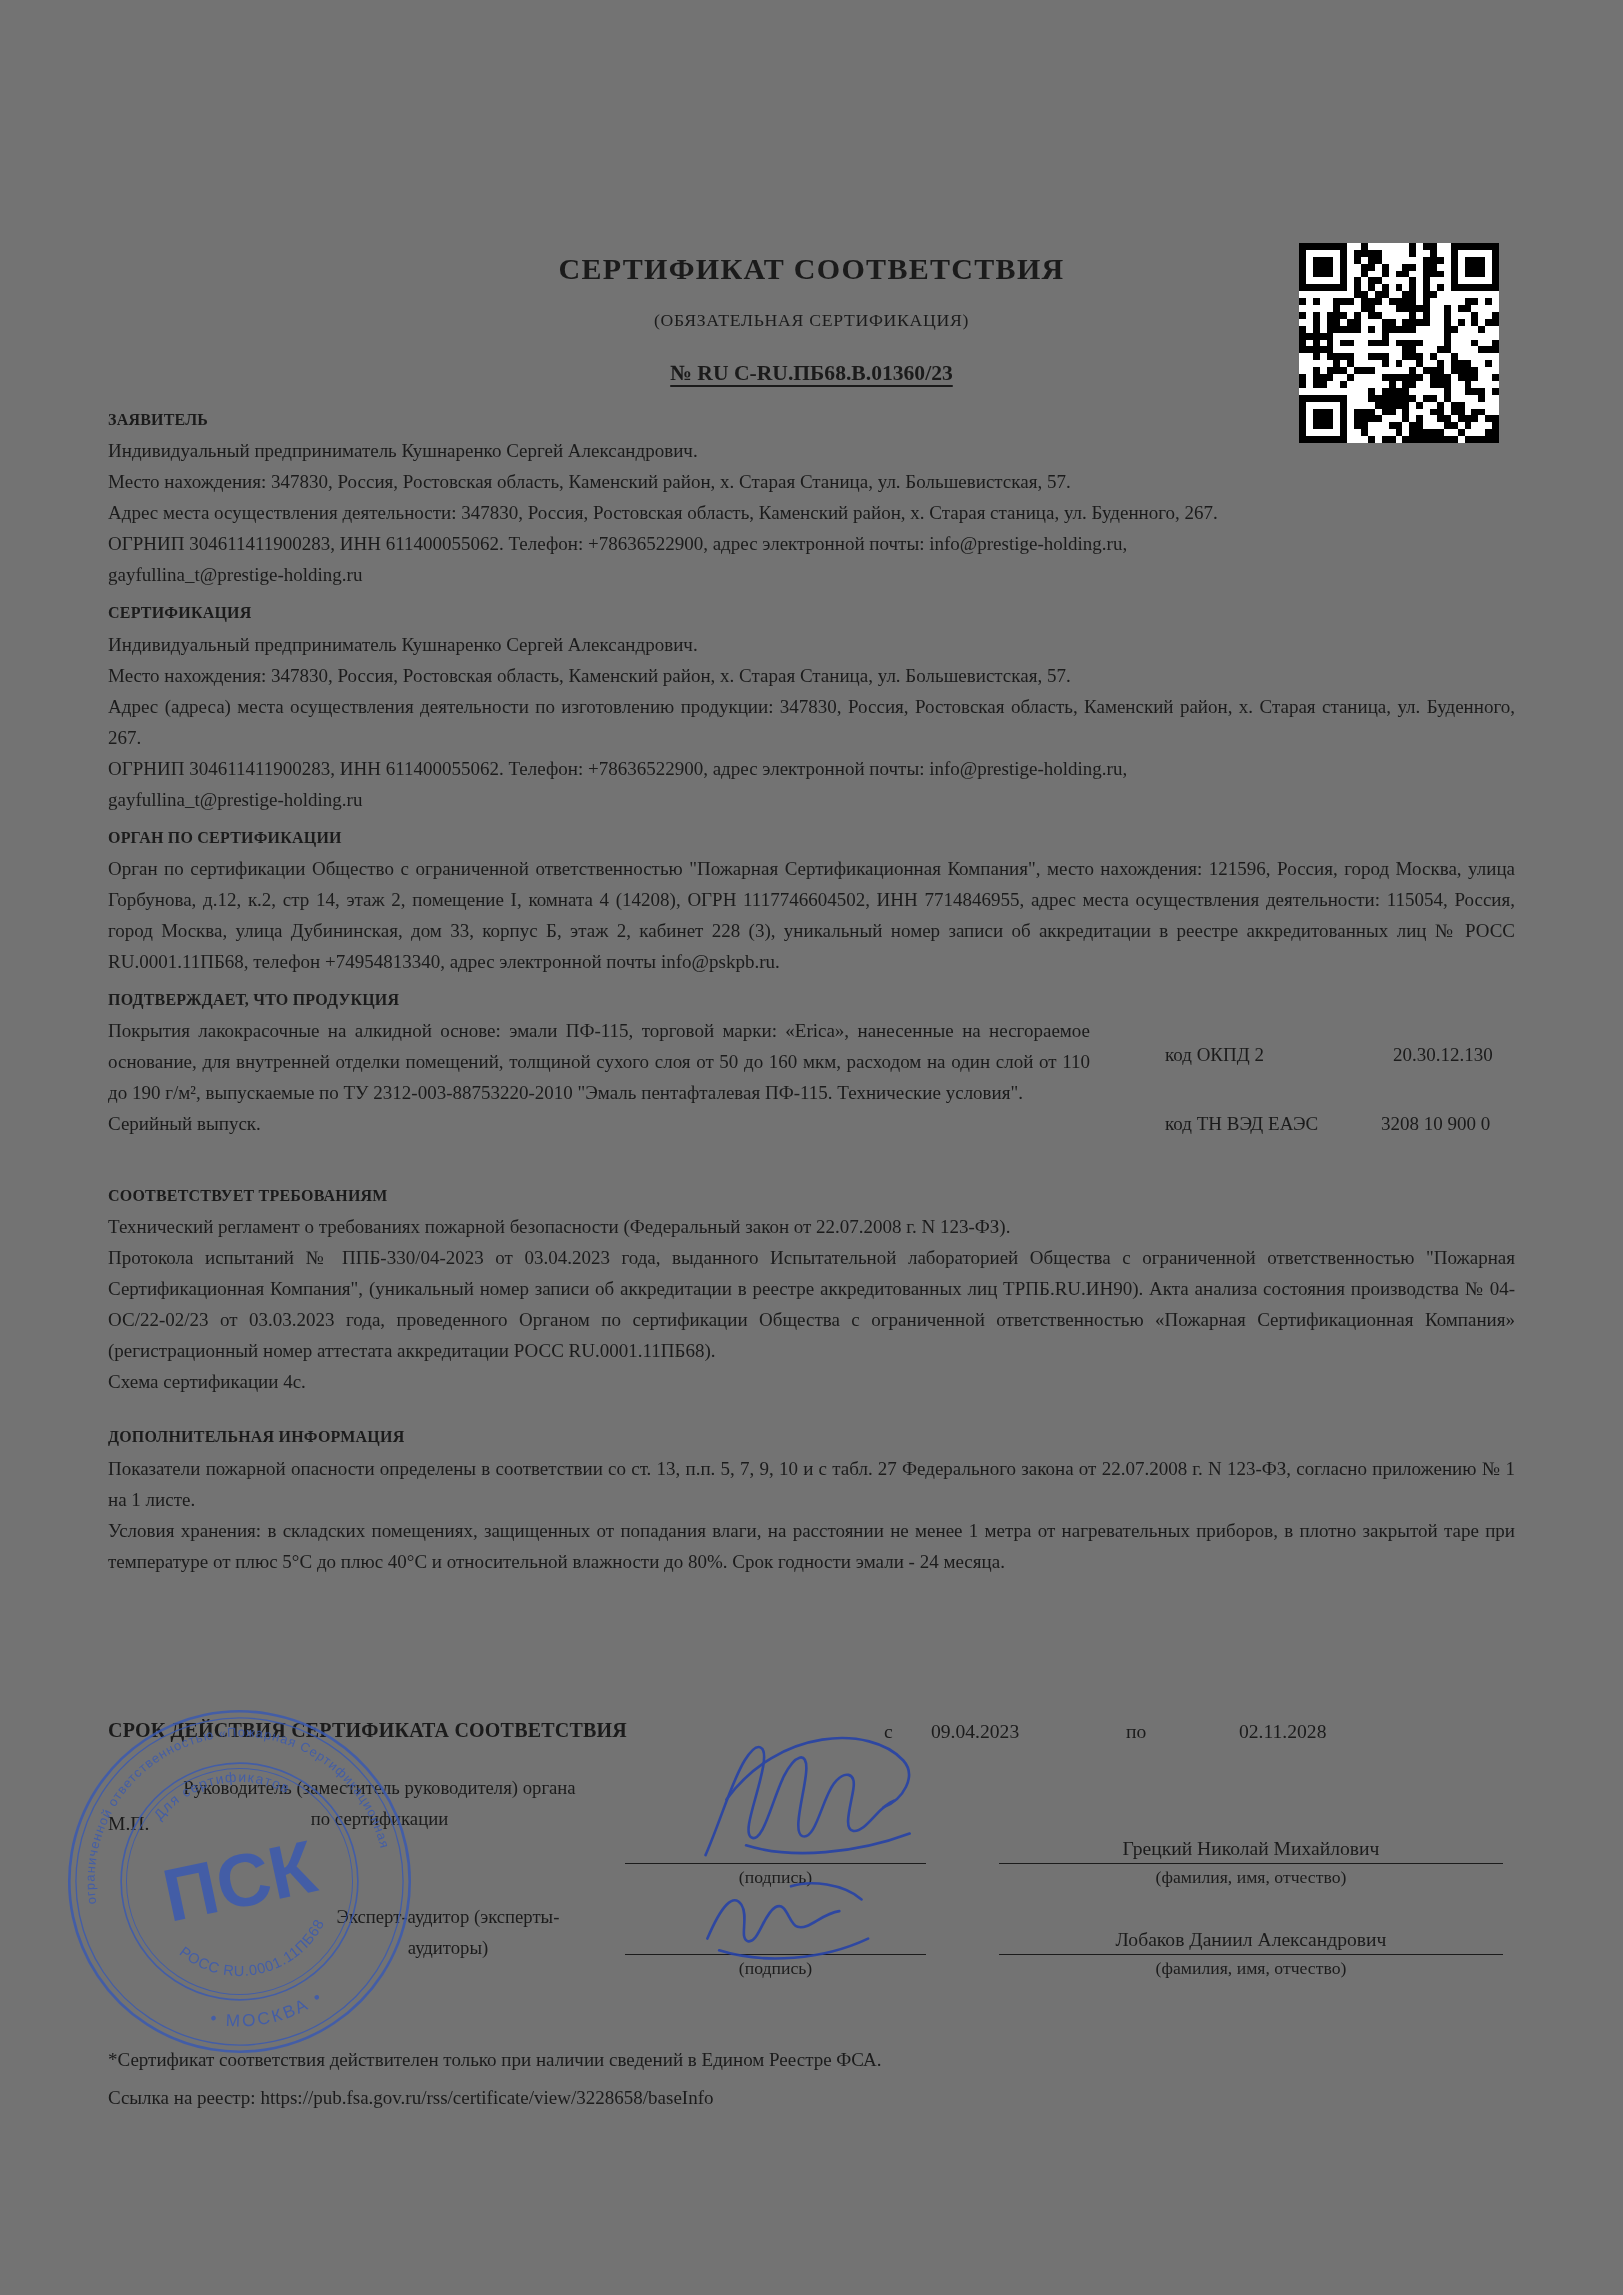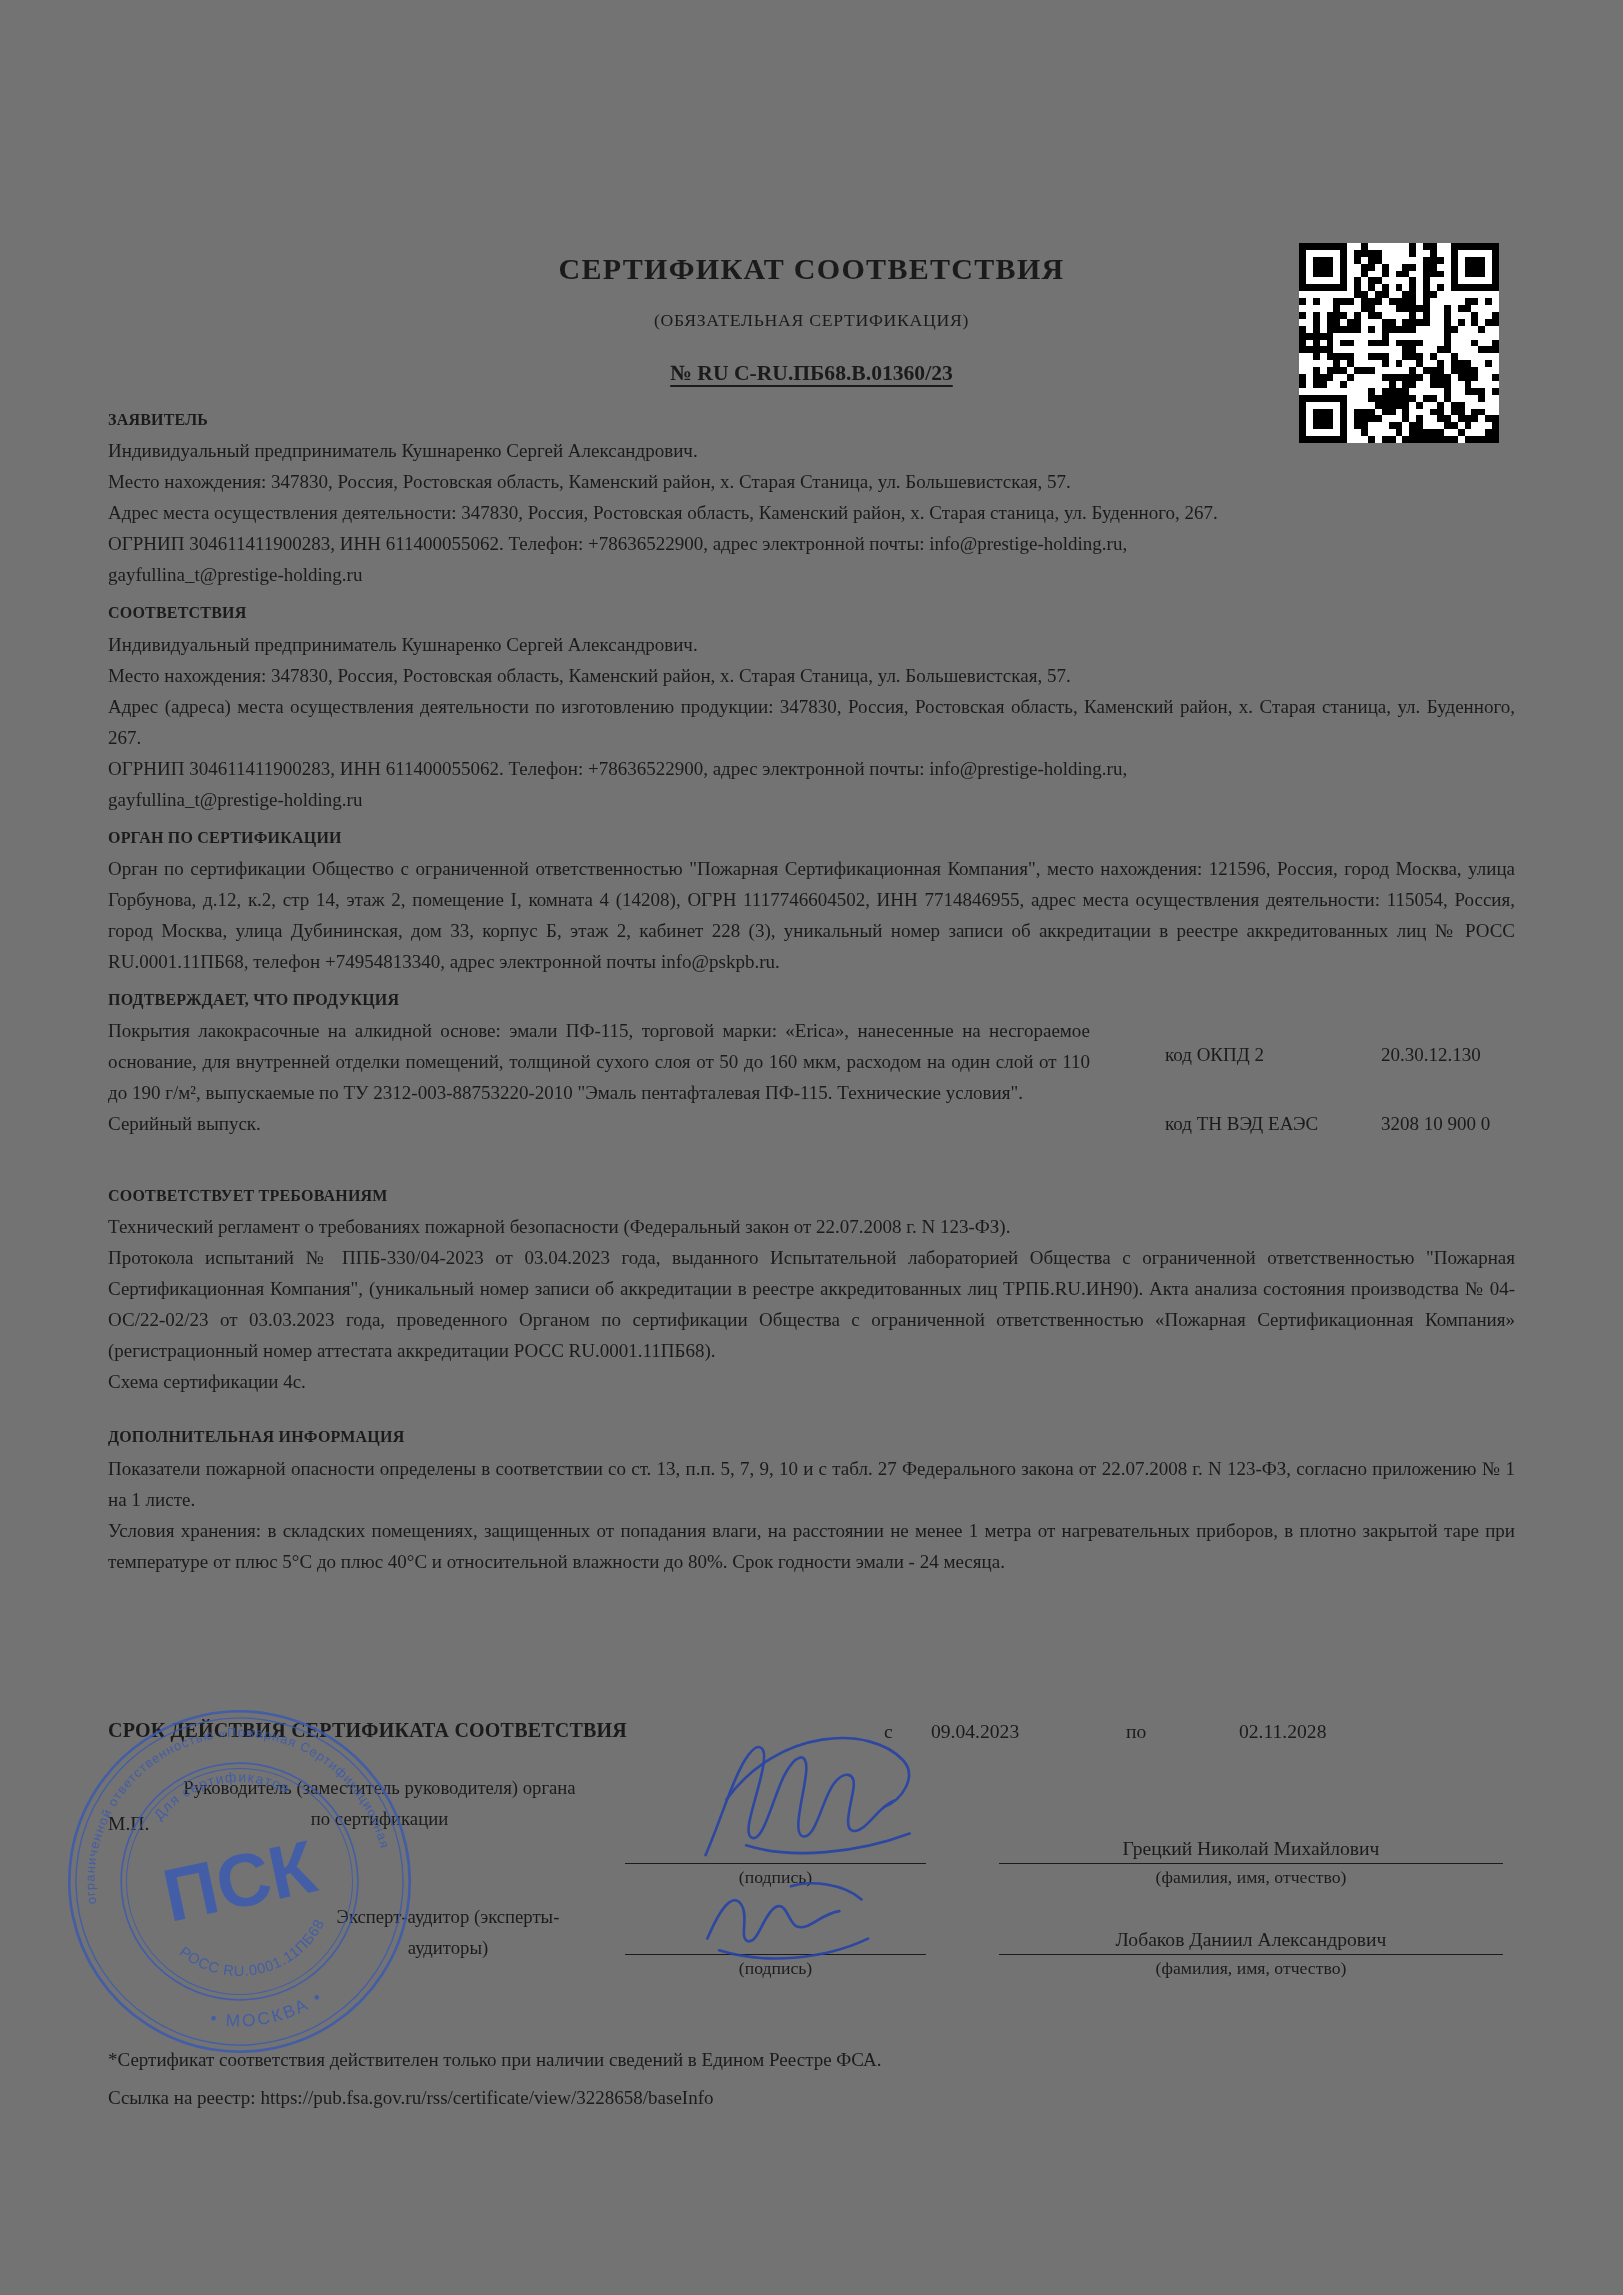--- a/index.html
+++ b/index.html
@@ -20,21 +20,21 @@
   .gap-lg { margin-top:42px; }
   .gap-md { margin-top:25px; }
   .body-text { font-size:19px; line-height:31px; }
   .just { text-align:justify; }
 
   .product-flex { display:flex; align-items:flex-start; }
   .product-left { width:982px; }
   .codes { margin-left:75px; flex:1; font-size:19px; line-height:31px; }
   .code-row { display:flex; }
   .code-row .lbl { width:216px; }
-  .code-row.r1 { margin-top:23.6px; }
+  .code-row.r1 { margin-top:23.6px;gap:12px; }
   .code-row.r2 { margin-top:38px; }
 
   
   .bottom { position:absolute; left:108px; top:1714px; width:1407px; height:497px; font-size:19px; }
   .validity-head { position:absolute; left:0; top:5.2px; font-size:20px; font-weight:bold; letter-spacing:0.2px; }
   .v-item { position:absolute; top:6.5px; font-size:19.6px; }
   .v-from  { left:776px; }
   .v-date1 { left:823px; }
   .v-to    { left:1018px; }
   .v-date2 { left:1131px; }
@@ -76,21 +76,21 @@
     <div class="doc-subtitle">(ОБЯЗАТЕЛЬНАЯ СЕРТИФИКАЦИЯ)</div>
     <div class="doc-number">№ RU C-RU.ПБ68.В.01360/23</div>
 
     <div class="sec-head" style="margin-top:19.6px">ЗАЯВИТЕЛЬ</div>
     <div class="body-text">Индивидуальный предприниматель Кушнаренко Сергей Александрович.</div>
     <div class="body-text">Место нахождения: 347830, Россия, Ростовская область, Каменский район, х. Старая Станица, ул. Большевистская, 57.</div>
     <div class="body-text">Адрес места осуществления деятельности: 347830, Россия, Ростовская область, Каменский район, х. Старая станица, ул. Буденного, 267.</div>
     <div class="body-text">ОГРНИП 304611411900283, ИНН 611400055062. Телефон: +78636522900, адрес электронной почты: info@prestige-holding.ru,</div>
     <div class="body-text">gayfullina_t@prestige-holding.ru</div>
 
-    <div class="sec-head">СООТВЕТСТВИЯ</div>
+    <div class="sec-head">СЕРТИФИКАЦИЯ</div>
     <div class="body-text">Индивидуальный предприниматель Кушнаренко Сергей Александрович.</div>
     <div class="body-text">Место нахождения: 347830, Россия, Ростовская область, Каменский район, х. Старая Станица, ул. Большевистская, 57.</div>
     <div class="body-text just">Адрес (адреса) места осуществления деятельности по изготовлению продукции: 347830, Россия, Ростовская область, Каменский район, х. Старая станица, ул. Буденного, 267.</div>
     <div class="body-text">ОГРНИП 304611411900283, ИНН 611400055062. Телефон: +78636522900, адрес электронной почты: info@prestige-holding.ru,</div>
     <div class="body-text">gayfullina_t@prestige-holding.ru</div>
 
     <div class="sec-head">ОРГАН ПО СЕРТИФИКАЦИИ</div>
     <div class="body-text just">Орган по сертификации Общество с ограниченной ответственностью "Пожарная Сертификационная Компания", место нахождения: 121596, Россия, город Москва, улица Горбунова, д.12, к.2, стр 14, этаж 2, помещение I, комната 4 (14208), ОГРН 1117746604502, ИНН 7714846955, адрес места осуществления деятельности: 115054, Россия, город Москва, улица Дубининская, дом 33, корпус Б, этаж 2, кабинет 228 (3), уникальный номер записи об аккредитации в реестре аккредитованных лиц № РОСС RU.0001.11ПБ68, телефон +74954813340, адрес электронной почты info@pskpb.ru.</div>
 
     <div class="sec-head">ПОДТВЕРЖДАЕТ, ЧТО ПРОДУКЦИЯ</div>

